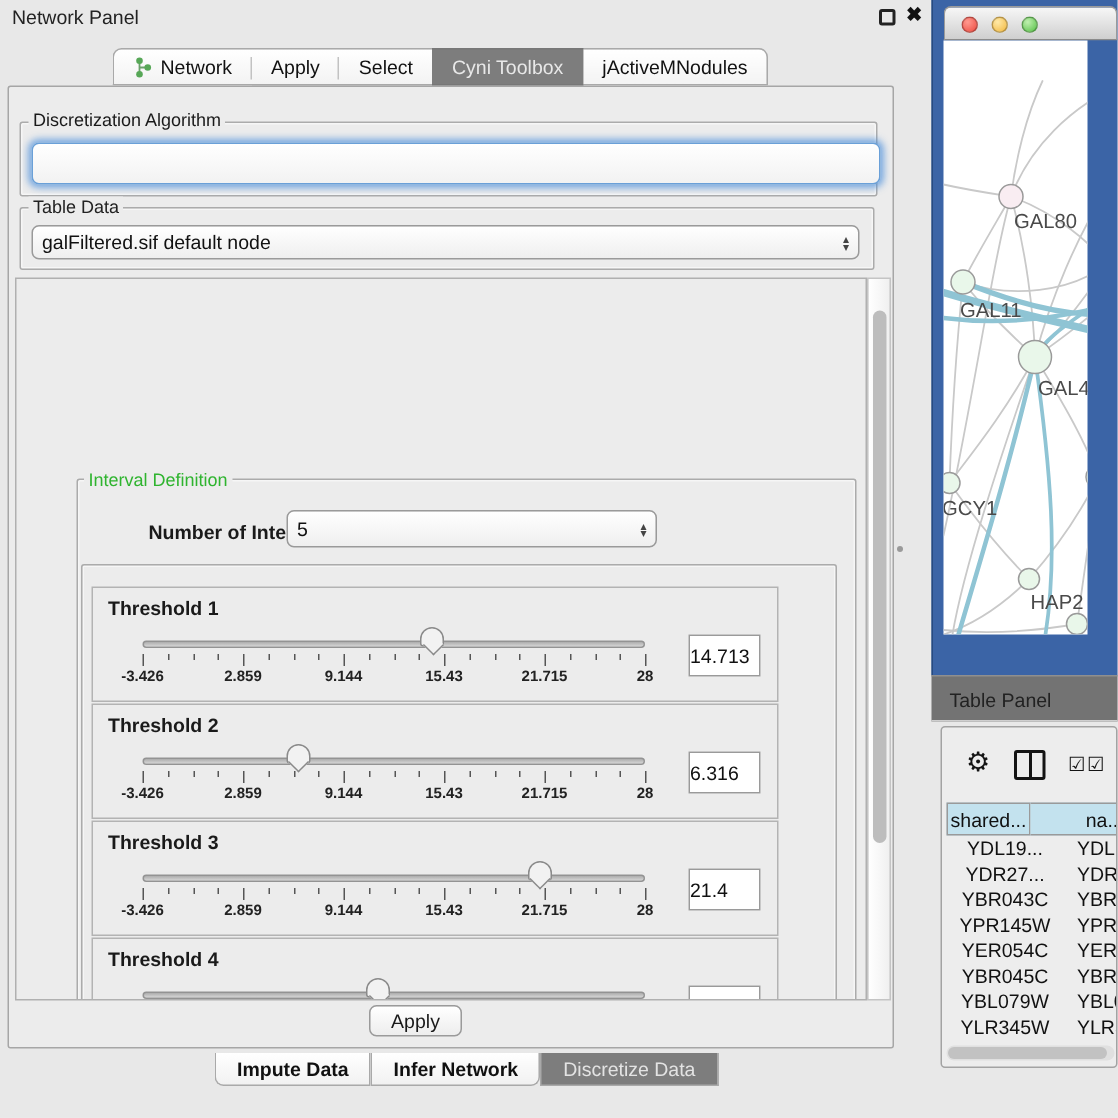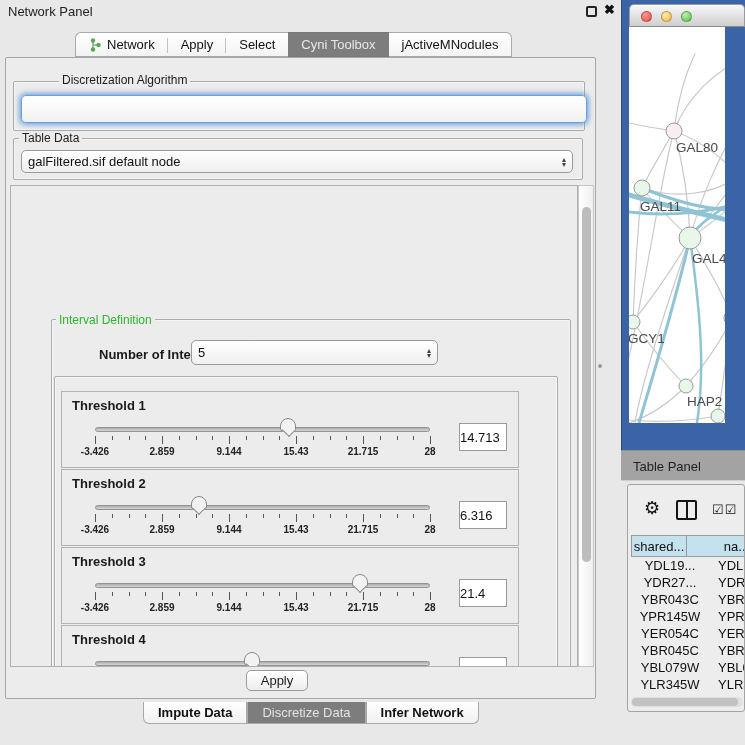--- a/index.html
+++ b/index.html
@@ -24,21 +24,21 @@
   .ttab svg { margin-right:5px; }
 
   
   #main-panel { left:5px; top:57px; width:591px; height:642px; background:#ececec;
     border:1px solid #a6a6a6; border-radius:2px; }
   .group { position:absolute; border:1px solid #ababab; border-radius:2px;
     box-shadow:inset 0 0 0 1px rgba(255,255,255,.5); }
   .gtitle { position:absolute; font-size:12px; background:#ececec; padding:0 3px; z-index:2; }
 
   #disc-group { left:7px; top:23px; width:572px; height:50px; }
-  #disc-title { left:13px; top:15px; color:#1a1a1a;margin-left:40px; }
+  #disc-title { left:13px; top:15px; color:#1a1a1a; }
   #algo-combo { left:15px; top:37px; width:566px; height:28px; background:linear-gradient(#ffffff,#f2f2f2);
     border:1px solid #6aa0d8; border-radius:5px; box-shadow:0 0 5px 2px rgba(80,145,220,.75); }
 
   
   #algo-popup { left:7px; top:25px; width:563px; height:51px; background:#ffffff;
     border:1px solid #9f9f9f; border-radius:3px 3px 6px 6px; box-shadow:0 3px 8px rgba(0,0,0,.3); z-index:5; overflow:hidden; }
   .pop-placeholder { text-align:center; font-size:13px; color:#b4b4b4; padding-top:3px; height:18px; }
   .pop-item { font-size:13px; color:#111; padding:0 2px; height:15px; line-height:15px; }
   .pop-item.bold { font-weight:bold; }
 
@@ -95,21 +95,21 @@
   
   #blue-frame { left:621px; top:0; width:124px; height:450px; background:#3b64a6; border-left:1px solid #274a80; }
   #mac-titlebar { left:629px; top:4px; width:116px; height:23px; background:linear-gradient(#f7f7f7,#cfcfcf);
     border-radius:5px 5px 0 0; border:1px solid #9a9a9a; border-bottom:1px solid #8b8b8b; }
   .light { position:absolute; top:6px; width:11px; height:11px; border-radius:50%; border:1px solid rgba(0,0,0,.25); }
   #light-red { left:11px; background:radial-gradient(circle at 35% 30%, #ff9a90, #ee4b40); }
   #light-yellow { left:31px; background:radial-gradient(circle at 35% 30%, #ffe9a8, #f2b83f); }
   #light-green { left:51px; background:radial-gradient(circle at 35% 30%, #c0f0b0, #55c045); }
   #net-canvas { left:629px; top:27px; width:96px; height:396px; background:#ffffff; overflow:hidden; }
 
-  #tp-header { left:621px; top:450px; width:124px; height:31px; background:#a3a3a3; border-top:1px solid #8f8f8f; border-bottom:1px solid #cfcfcf; }
+  #tp-header { left:621px; top:450px; width:124px; height:31px; background:#737373; border-top:1px solid #8f8f8f; border-bottom:1px solid #cfcfcf; }
   #tp-title { left:12px; top:8px; font-size:13px; color:#222; position:absolute; }
   #tp-outer { left:627px; top:484px; width:118px; height:228px; background:#ededed; border:1px solid #a3a3a3; border-radius:3px; overflow:hidden; }
   #tp-toolbar { position:absolute; left:0; top:0; width:118px; height:48px; }
   #gear-ic { position:absolute; left:16px; top:12px; font-size:18px; color:#141414; }
   #split-ic { position:absolute; left:48px; top:15px; width:21px; height:20px; border:2px solid #141414; border-radius:2px; }
   #split-ic::after { content:''; position:absolute; left:8px; top:0; width:2px; height:16px; background:#141414; }
   #checks-ic { position:absolute; left:84px; top:17px; font-size:13px; color:#141414; letter-spacing:1px; white-space:nowrap; }
 
   #tp-table { position:absolute; left:3px; top:50px; width:180px; }
   .tp-hrow { display:flex; height:22px; }
@@ -319,22 +319,22 @@
     <div id="v-thumb"></div>
   </div>
 
   <div class="abs" id="apply-btn">
     <span>Apply</span>
   </div>
 </div>
 
 <div class="abs" id="bottom-tabs">
     <div class="btab first">Impute Data</div>
+    <div class="btab last">Infer Network</div>
     <div class="btab sel">Discretize Data</div>
-    <div class="btab last">Infer Network</div>
   </div>
 
 <div class="abs" id="blue-frame"></div>
 <div class="abs" id="mac-titlebar">
   <div class="light" id="light-red"></div>
   <div class="light" id="light-yellow"></div>
   <div class="light" id="light-green"></div>
 </div>
 <div class="abs" id="net-canvas">
   <svg id="net-svg" width="116" height="396" viewBox="0 0 116 396" xmlns="http://www.w3.org/2000/svg">

